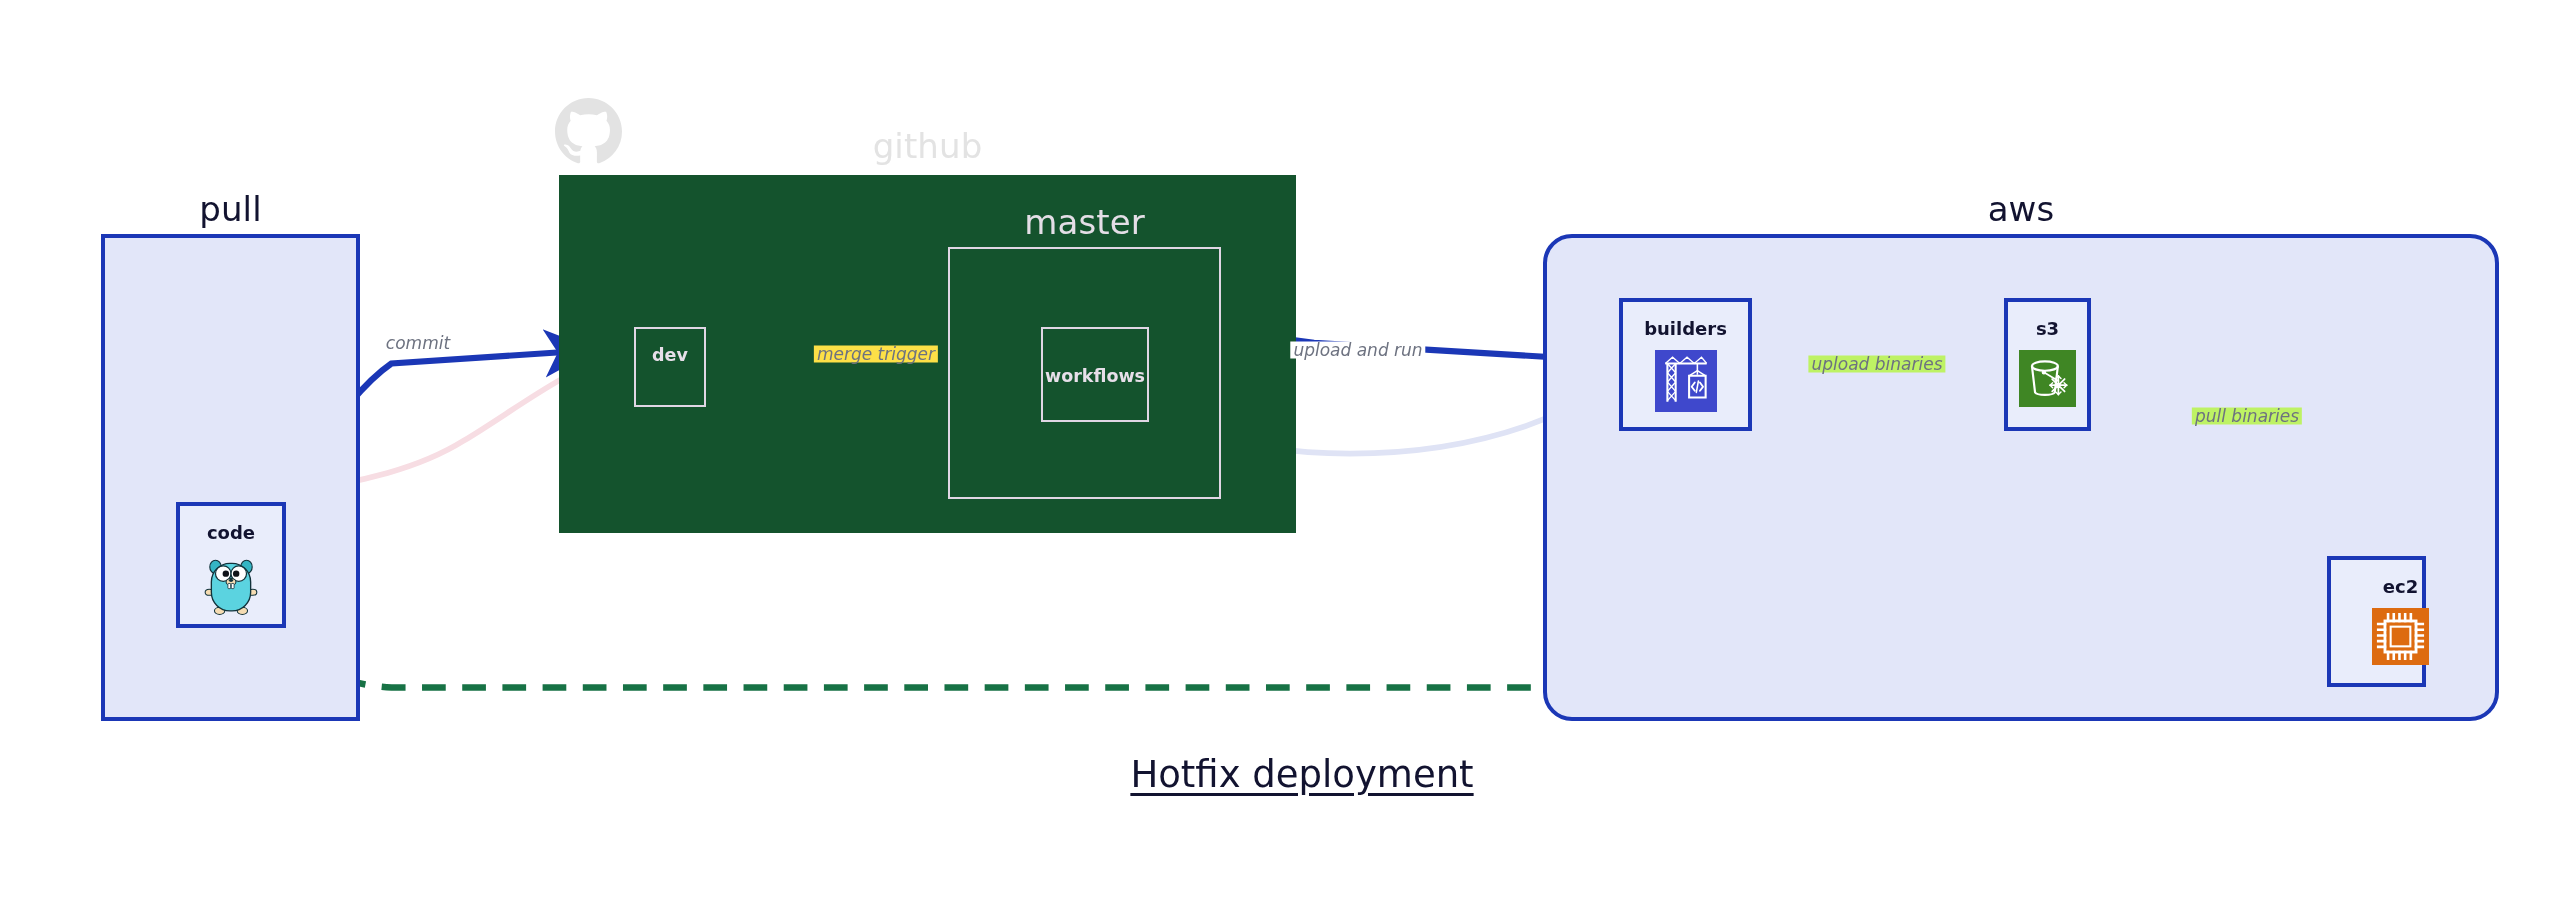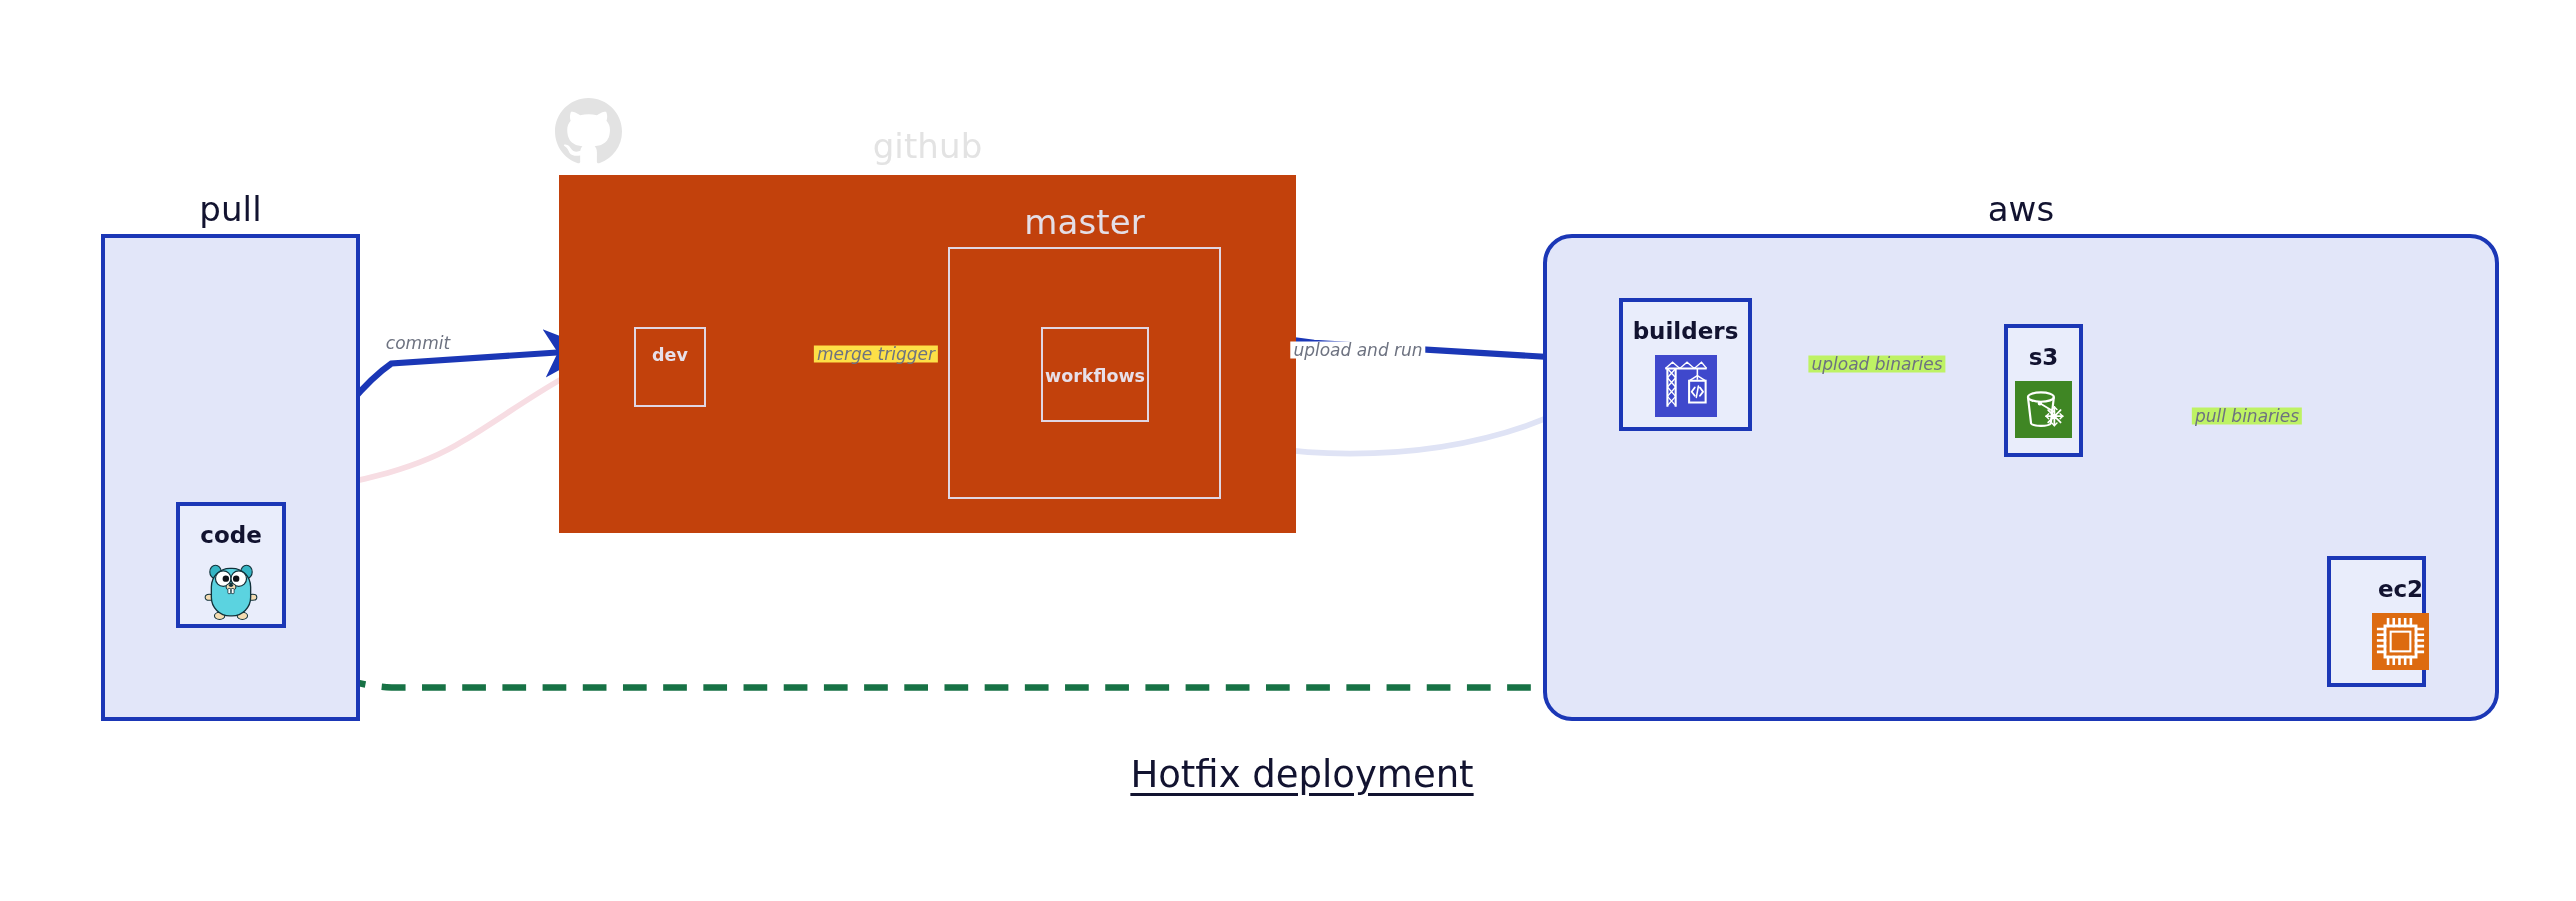--- a/index.html
+++ b/index.html
@@ -42,21 +42,21 @@
     color: #121330;
     letter-spacing: 0.1px;
     white-space: nowrap;
   }
 
   .cluster.local, .cluster.aws {
     background: #e2e6f9;
     border: 4.6px solid #1b37b6;
   }
   .cluster.github {
-    background: #c2410c;
+    background: #14532d;
     border: none;
   }
   .cluster.github .cluster-title { color: #e3e3e3; }
 
   .cluster.master {
     background: transparent;
     border: 2.6px solid #e0d6e4;
   }
   .cluster.master .cluster-title {
     color: #e4dee6;
@@ -67,21 +67,21 @@
   .node {
     position: absolute;
     box-sizing: border-box;
     background: #e9edfb;
     border: 4.6px solid #1b37b6;
     display: flex;
     flex-direction: column;
     align-items: center;
   }
   .node-label {
-    font-size: 23px;
+    font-size: 18px;
     font-weight: bold;
     color: #121330;
     margin-top: 15.5px;
     white-space: nowrap;
   }
   .node-icon {
     margin-top: 11.3px;
     display: block;
   }
 
@@ -250,21 +250,21 @@
       </g>
 
       <g fill="none" stroke="#ffffff" stroke-width="3.6" stroke-linecap="round" stroke-linejoin="round">
         <path d="M77 63 L71 71 L77 79"></path>
         <path d="M87 63 L93 71 L87 79"></path>
         <path d="M84 60 L80 82" stroke-width="3"></path>
       </g>
     </svg>
   </div>
 
-  <div class="node" style="left:2004px; top:298px; width:79px; height:133px;margin-top:26px;">
+  <div class="node" style="left:2004px; top:298px; width:87px; height:133px;">
     <div class="node-label">s3</div>
 
     <svg class="node-icon" width="57" height="57" viewBox="0 0 110 110">
       <rect x="0" y="0" width="110" height="110" fill="#3f8624"></rect>
       <g fill="none" stroke="#ffffff" stroke-width="4.2" stroke-linejoin="round">
 
         <ellipse cx="50" cy="31" rx="25" ry="9"></ellipse>
         <path d="M25 31 L31 82 C35 88 65 88 69 82 L75 31"></path>
       </g>
 

